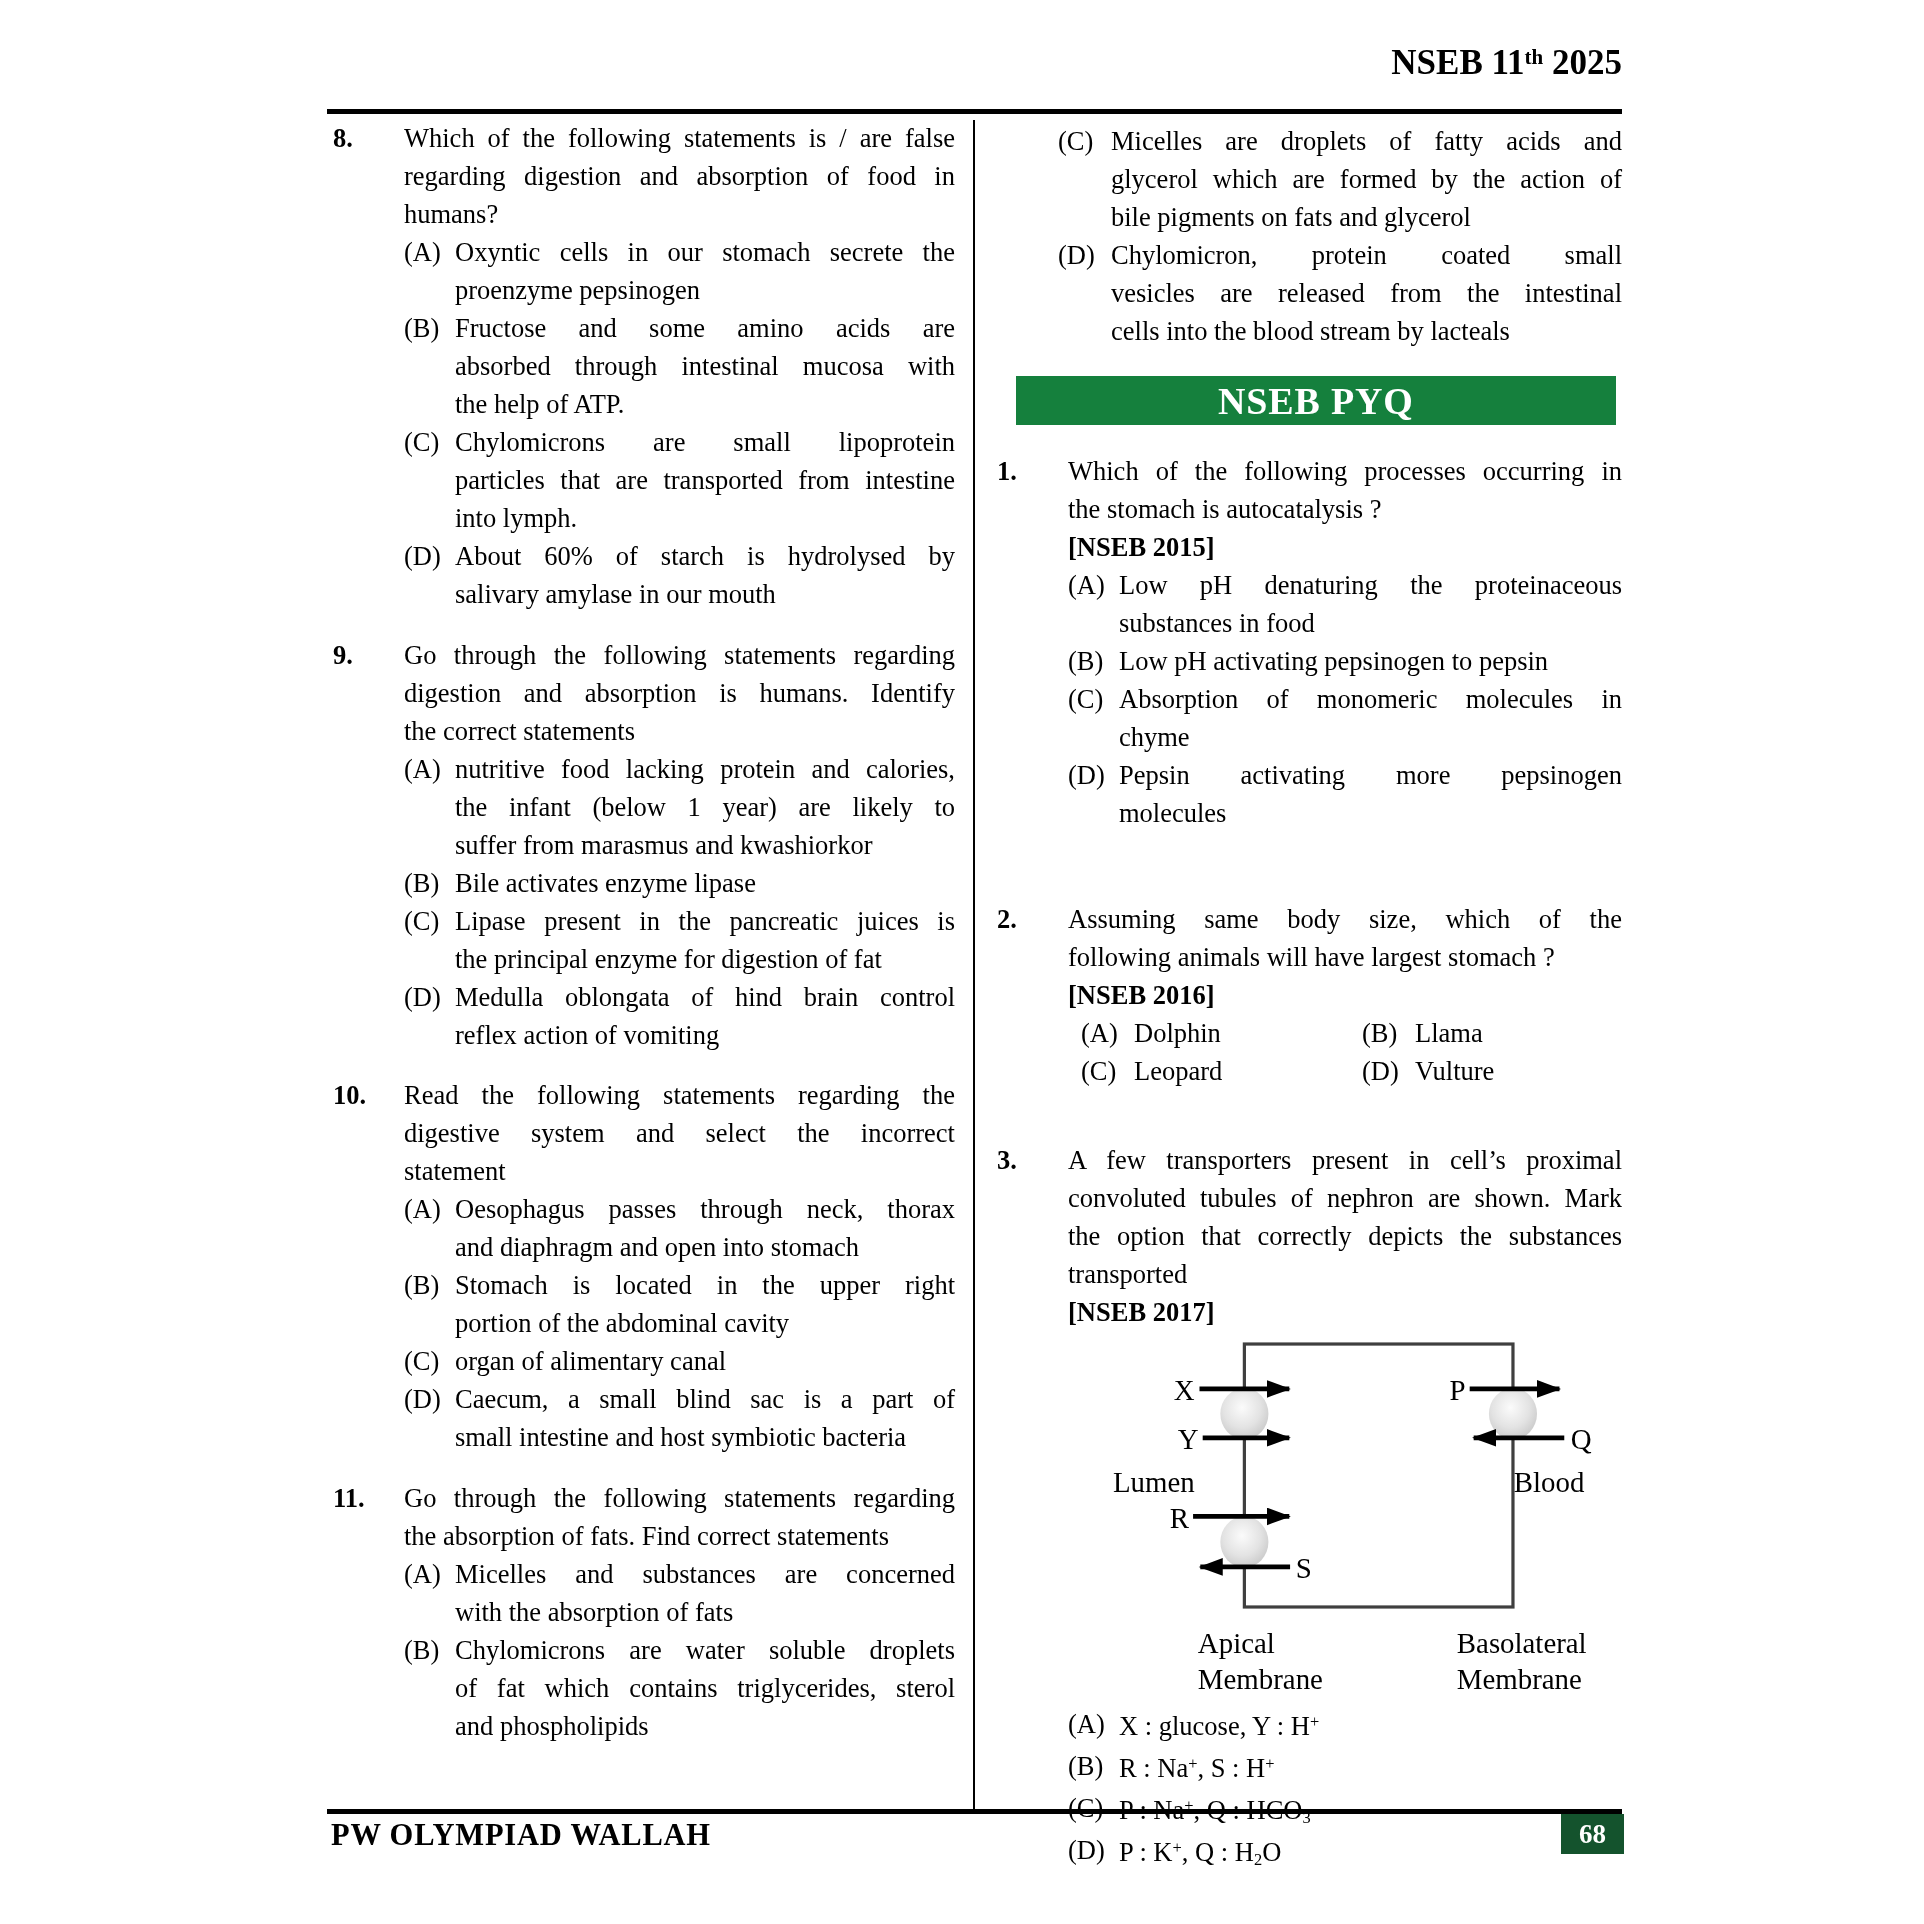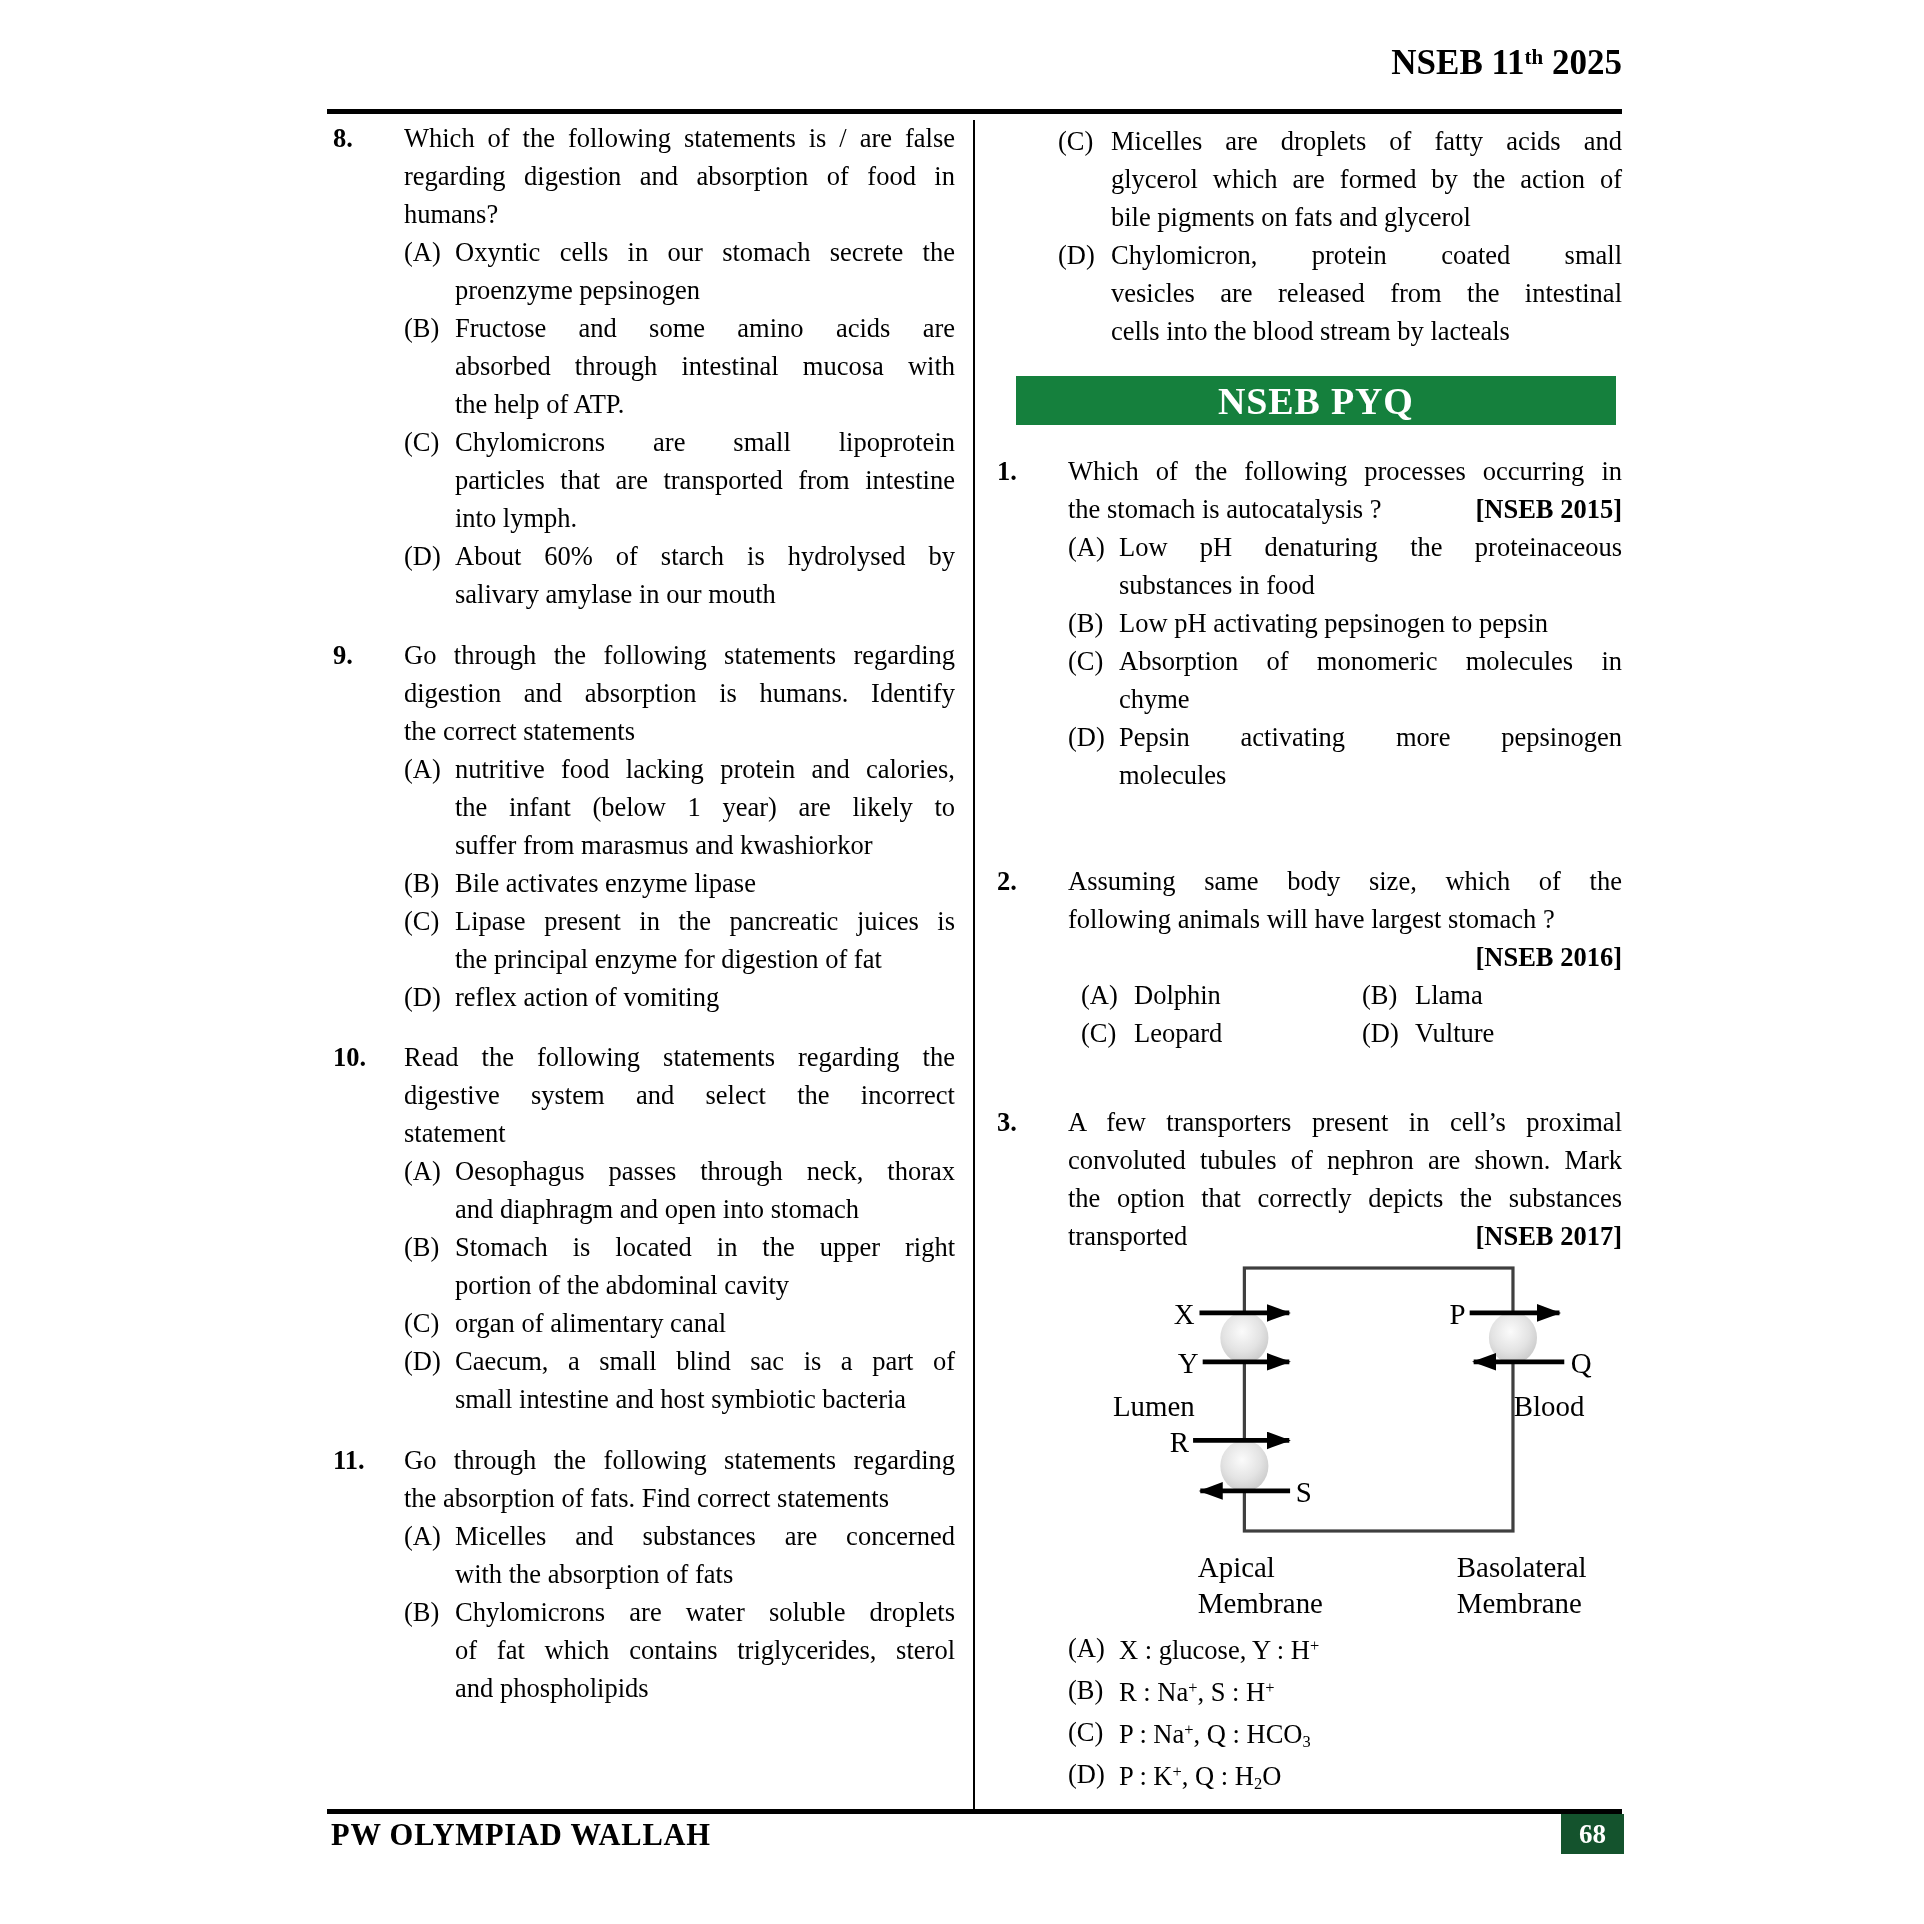--- a/index.html
+++ b/index.html
@@ -27,21 +27,21 @@
   .opt{display:flex;}
   .olabel{flex:0 0 51px;font-size:26.5px;line-height:38px;}
   .olines{flex:1;min-width:0;}
 
   .pre-opts{padding-left:61px;}
   .pre-opts .olabel{flex:0 0 53px;}
 
   .tl{font-size:26.5px;line-height:38px;text-align:justify;text-align-last:justify;
       text-justify:inter-word;white-space:nowrap;}
   .tl.nj{text-align:left;text-align-last:left;}
-  .tl.tagged{display:flex;justify-content:space-between;text-align:left;text-align-last:left;}
+  .tl.tagged{display:flex;justify-content:space-between;text-align:left;text-align-last:left;flex-direction:column;}
   .tl .ttag{font-weight:bold;}
   sup{font-size:0.62em;vertical-align:0.45em;line-height:0;margin-top:28px;}
   sub{font-size:0.62em;vertical-align:-0.22em;line-height:0;}
 
   .pyq-banner{margin-top:26px;margin-left:19px;margin-right:6.4px;height:49px;background:#15803d;color:#fff;
               display:flex;align-items:center;justify-content:center;font-size:38px;font-weight:bold;letter-spacing:0.8px;}
   .q.q1{margin-top:26.5px;}
   .q.q2{margin-top:68px;}
   .q.q3{margin-top:51px;}
 
@@ -134,20 +134,21 @@
         <div class="opt">
           <div class="olabel">(C)</div>
           <div class="olines">
               <div class="tl">Lipase present in the pancreatic juices is</div>
               <div class="tl nj">the principal enzyme for digestion of fat</div>
             </div>
         </div>
         <div class="opt">
           <div class="olabel">(D)</div>
           <div class="olines">
+              <div class="tl">Medulla oblongata of hind brain control</div>
               <div class="tl nj">reflex action of vomiting</div>
             </div>
         </div>
       </div>
     </div>
 
     <div class="q gap">
       <div class="qnum">10.</div>
       <div class="qbody">
         <div class="stem">

